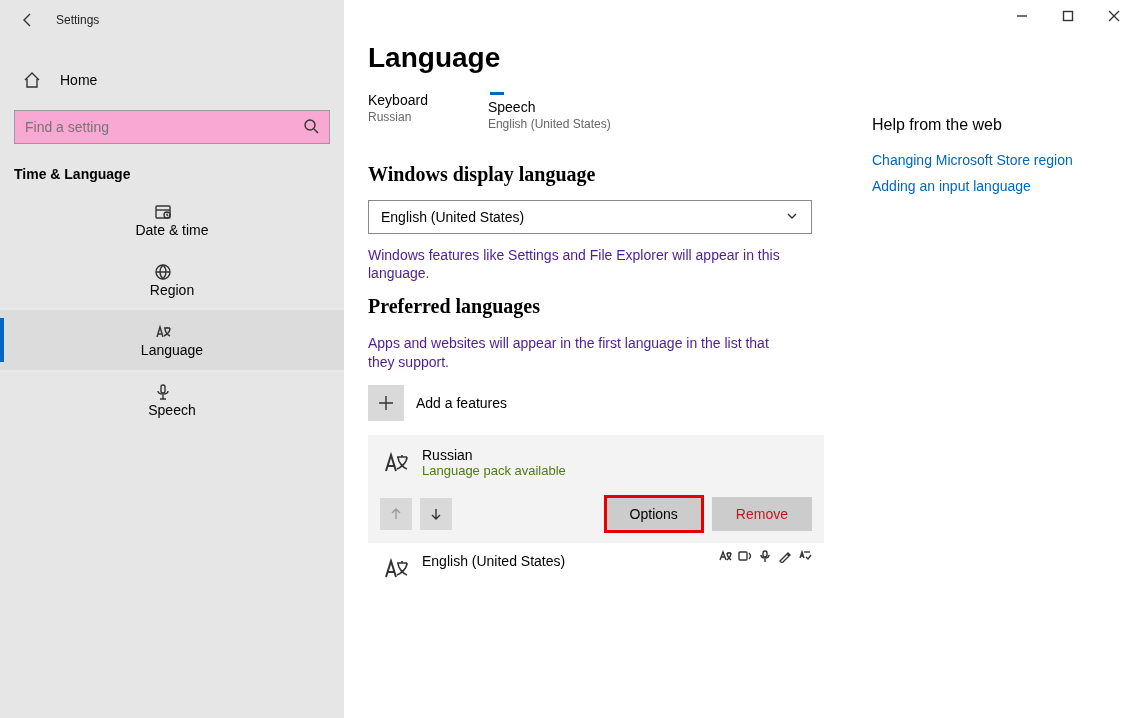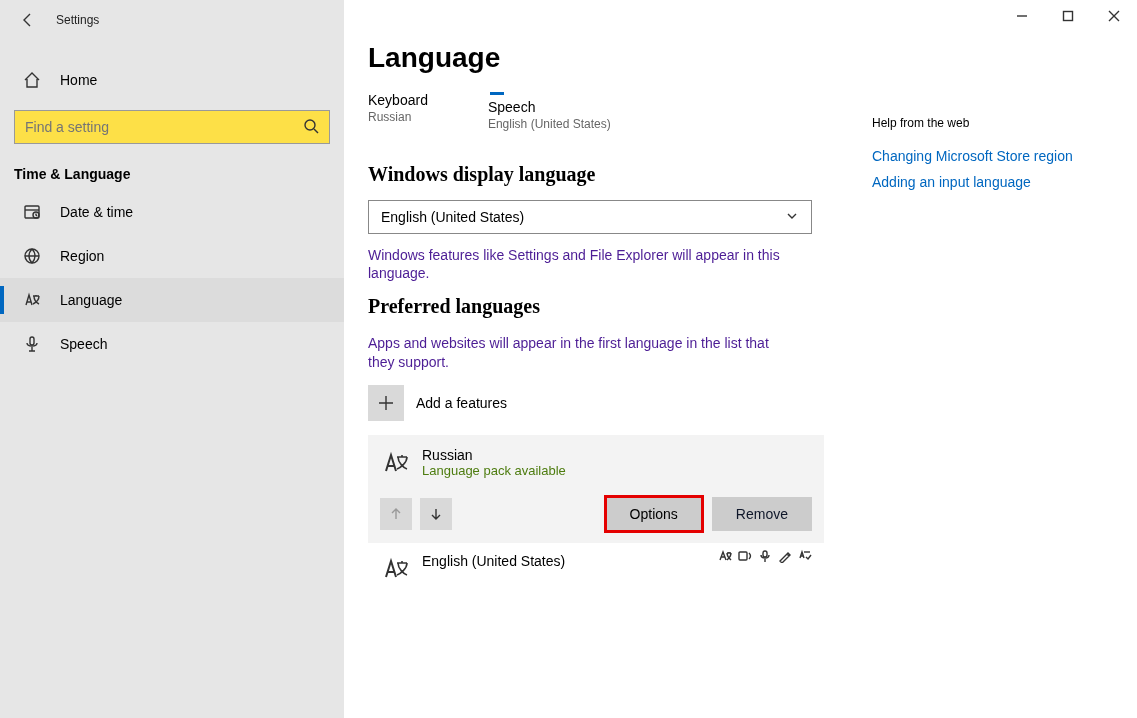--- a/index.html
+++ b/index.html
@@ -8,24 +8,24 @@
   .main { flex: 1; height: 100%; background: #fff; display: flex; }
   .content-col { width: 460px; padding: 0 0 0 24px; }
   .help-col { flex: 1; padding: 0 0 0 68px; }
   .titlebar { height: 40px; display: flex; align-items: center; padding-left: 16px; }
   .back-btn { width: 24px; height: 24px; display:flex; align-items:center; justify-content:center; cursor:pointer; }
   .app-title { margin-left: 16px; font-size: 12px; color: #222; }
   .window-controls { position: absolute; right: 0; top: 0; display: flex; }
   .wc-btn { width: 46px; height: 32px; display:flex; align-items:center; justify-content:center; cursor:pointer; }
   .home-row { display:flex; align-items:center; padding: 10px 22px; margin-top: 20px; cursor:pointer; }
   .home-row span.icon, .nav-item span.icon { width: 20px; height:20px; display:flex; align-items:center; justify-content:center; margin-right: 18px; }
-  .search-box { margin: 10px 14px 0 14px; border:1px solid #999; background:#fde047; height:34px; display:flex; align-items:center; padding:0 10px; }
+  .search-box { margin: 10px 14px 0 14px; border:1px solid #999; background:#f9a8d4; height:34px; display:flex; align-items:center; padding:0 10px; }
   .search-box input { border:none; background:transparent; flex:1; font-size:14px; outline:none; color:#555; }
   .category-title { font-weight:600; font-size:14px; padding: 22px 14px 8px 14px; }
-  .nav-item { display:flex; align-items:center; padding: 12px 22px; cursor:pointer; position:relative; }
+  .nav-item { display:flex; align-items:center; padding: 12px 22px; cursor:pointer; position:relative;flex-direction:column; }
   .nav-item.selected { background:#dcdcdc; }
   .nav-item.selected::before { content:""; position:absolute; left:0; top:8px; bottom:8px; width:4px; background:#0067c0; }
   h1.page-title { font-weight:600; font-size:28px; margin-top: 42px; margin-bottom: 18px; }
   .info-row { display:flex; gap:60px; margin-bottom:32px; }
   .info-block .ib-title { font-size:14px; }
   .info-block .ib-sub { font-size:12px; color:#666; margin-top:2px; }
   h2.section { font-size:20px; font-weight:600; margin-top:13px; margin-bottom:14px;font-family:Liberation Serif, serif; }
   .dropdown { border:1px solid #888; height:34px; display:flex; align-items:center; justify-content:space-between; padding:0 12px; width:444px; cursor:pointer; }
   .desc { font-size:14px; color:#4c1d95; margin-top:12px; width:420px; line-height:1.3; }
   .add-row { display:flex; align-items:center; margin-top:14px; cursor:pointer; width:444px; }
@@ -33,27 +33,27 @@
   .lang-card { width:456px; margin-top:14px; background:#f3f3f3; padding:12px 12px 12px 12px; position:relative; }
   .lang-card .lc-row { display:flex; align-items:center; }
   .lang-card .lc-icon { width:32px; height:32px; margin-right:10px; display:flex; align-items:center; justify-content:center; }
   .lang-name { font-size:14px; }
   .lang-sub { font-size:13px; color:#4d7c0f; }
   .lang-actions { display:flex; align-items:center; margin-top:18px; }
   .sm-btn { width:32px; height:32px; background:#d9d9d9; display:flex; align-items:center; justify-content:center; margin-right:8px; cursor:pointer; }
   .sm-btn.disabled { color:#999; }
   .spacer { flex:1; }
   .action-btn { height:34px; padding:0 24px; background:#ccc; display:flex; align-items:center; justify-content:center; margin-left:10px; font-size:14px; cursor:pointer; }
-  .action-btn.disabled { color:#0f172a; }
+  .action-btn.disabled { color:#b91c1c; }
   .action-btn.highlighted { outline:3px solid #e40000; outline-offset:-1px; }
   .lang-row2 { width:456px; display:flex; align-items:flex-start; padding:10px 12px 0 12px; position:relative; }
   .cap-icons { position:absolute; right:12px; top:6px; display:flex; gap:6px; }
   .cap-icons svg { width:14px; height:14px; }
   .help-col { padding-top: 116px; }
-  .help-title { font-size:12px; margin-bottom:18px; }
+  .help-title { font-size:16px; margin-bottom:18px; }
   .help-link { color:#0067c0; font-size:14px; margin-bottom:10px; cursor:pointer; }
   svg { stroke:#333; fill:none; stroke-width:1.4; }
   .blue-bar { width:14px; height:3px; background:#0067c0; margin-left:2px; margin-bottom:4px; }
 </style>
 </head>
 <body>
 
 <div class="sidebar">
   <div class="titlebar">
     <div class="back-btn">

